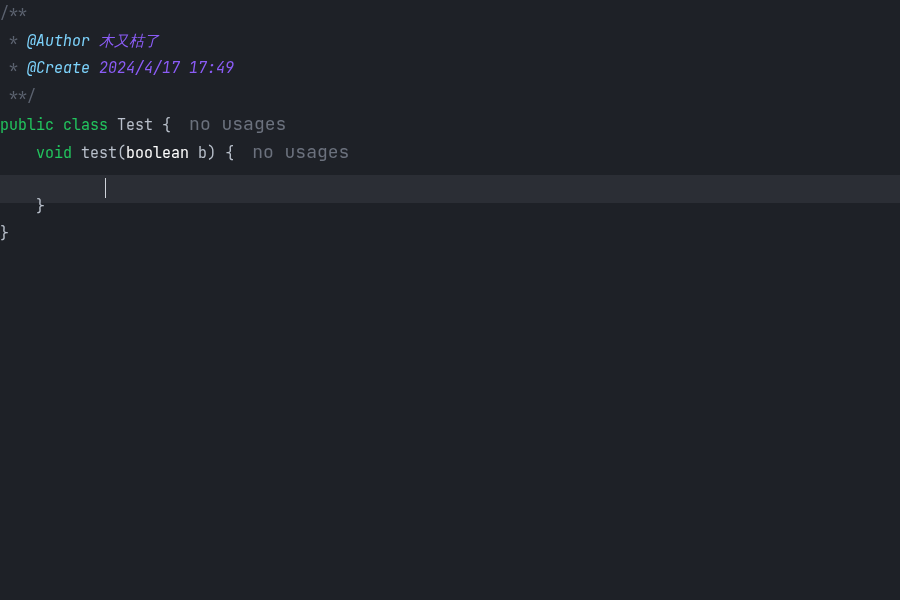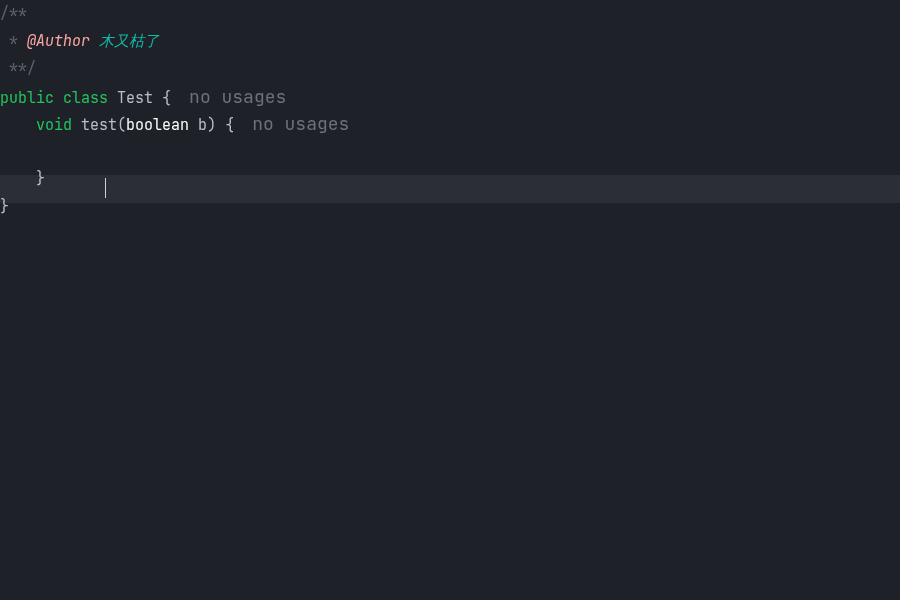--- a/index.html
+++ b/index.html
@@ -33,22 +33,22 @@
     top: 175px;
     height: 27.5px;
     background: #2b2e35;
     z-index: 0;
   }
   .code-content {
     position: relative;
     z-index: 1;
   }
   .tok-comment     { color: #5c6370; }
-  .tok-doctag      { color: #fca5a5; font-style: italic; }
-  .tok-docval      { color: #14b8a6; font-style: italic; }
+  .tok-doctag      { color: #7dd3fc; font-style: italic; }
+  .tok-docval      { color: #8b5cf6; font-style: italic; }
   .tok-keyword     { color: #22c55e; }
   .tok-type        { color: #ffffff; }
   .tok-class       { color: #b9c0cb; }
   .tok-method      { color: #b9c0cb; }
   .tok-param       { color: #b9c0cb; }
   .tok-punc        { color: #b9c0cb; }
   .tok-hint        { color: #6b717d; font-size: 18px; }
   .hint-gap { display: inline-block; width: 18px; }
   .caret {
     position: absolute;
@@ -66,20 +66,21 @@
 <div class="editor">
   <div class="current-line"></div>
   <div class="caret"></div>
 
   <div class="code-content">
 
     <div class="line"><span class="tok-comment">/**</span></div>
 
     <div class="line"><span class="tok-comment"> * </span><span class="tok-doctag">@Author</span><span class="tok-docval"> 木又枯了</span></div>
 
+    <div class="line"><span class="tok-comment"> * </span><span class="tok-doctag">@Create</span><span class="tok-docval"> 2024/4/17 17:49</span></div>
 
     <div class="line"><span class="tok-comment"> **/</span></div>
 
     <div class="line"><span class="tok-keyword">public</span><span class="tok-punc"> </span><span class="tok-keyword">class</span><span class="tok-punc"> </span><span class="tok-class">Test</span><span class="tok-punc"> </span><span class="tok-punc">{</span><span class="hint-gap"></span><span class="tok-hint">no usages</span></div>
 
     <div class="line"><span class="tok-punc">    </span><span class="tok-keyword">void</span><span class="tok-punc"> </span><span class="tok-method">test</span><span class="tok-punc">(</span><span class="tok-type">boolean</span><span class="tok-punc"> </span><span class="tok-param">b</span><span class="tok-punc">)</span><span class="tok-punc"> </span><span class="tok-punc">{</span><span class="hint-gap"></span><span class="tok-hint">no usages</span></div>
 
     <div class="line"><span class="tok-punc">        </span></div>
 
     <div class="line"><span class="tok-punc">    </span><span class="tok-punc">}</span></div>

